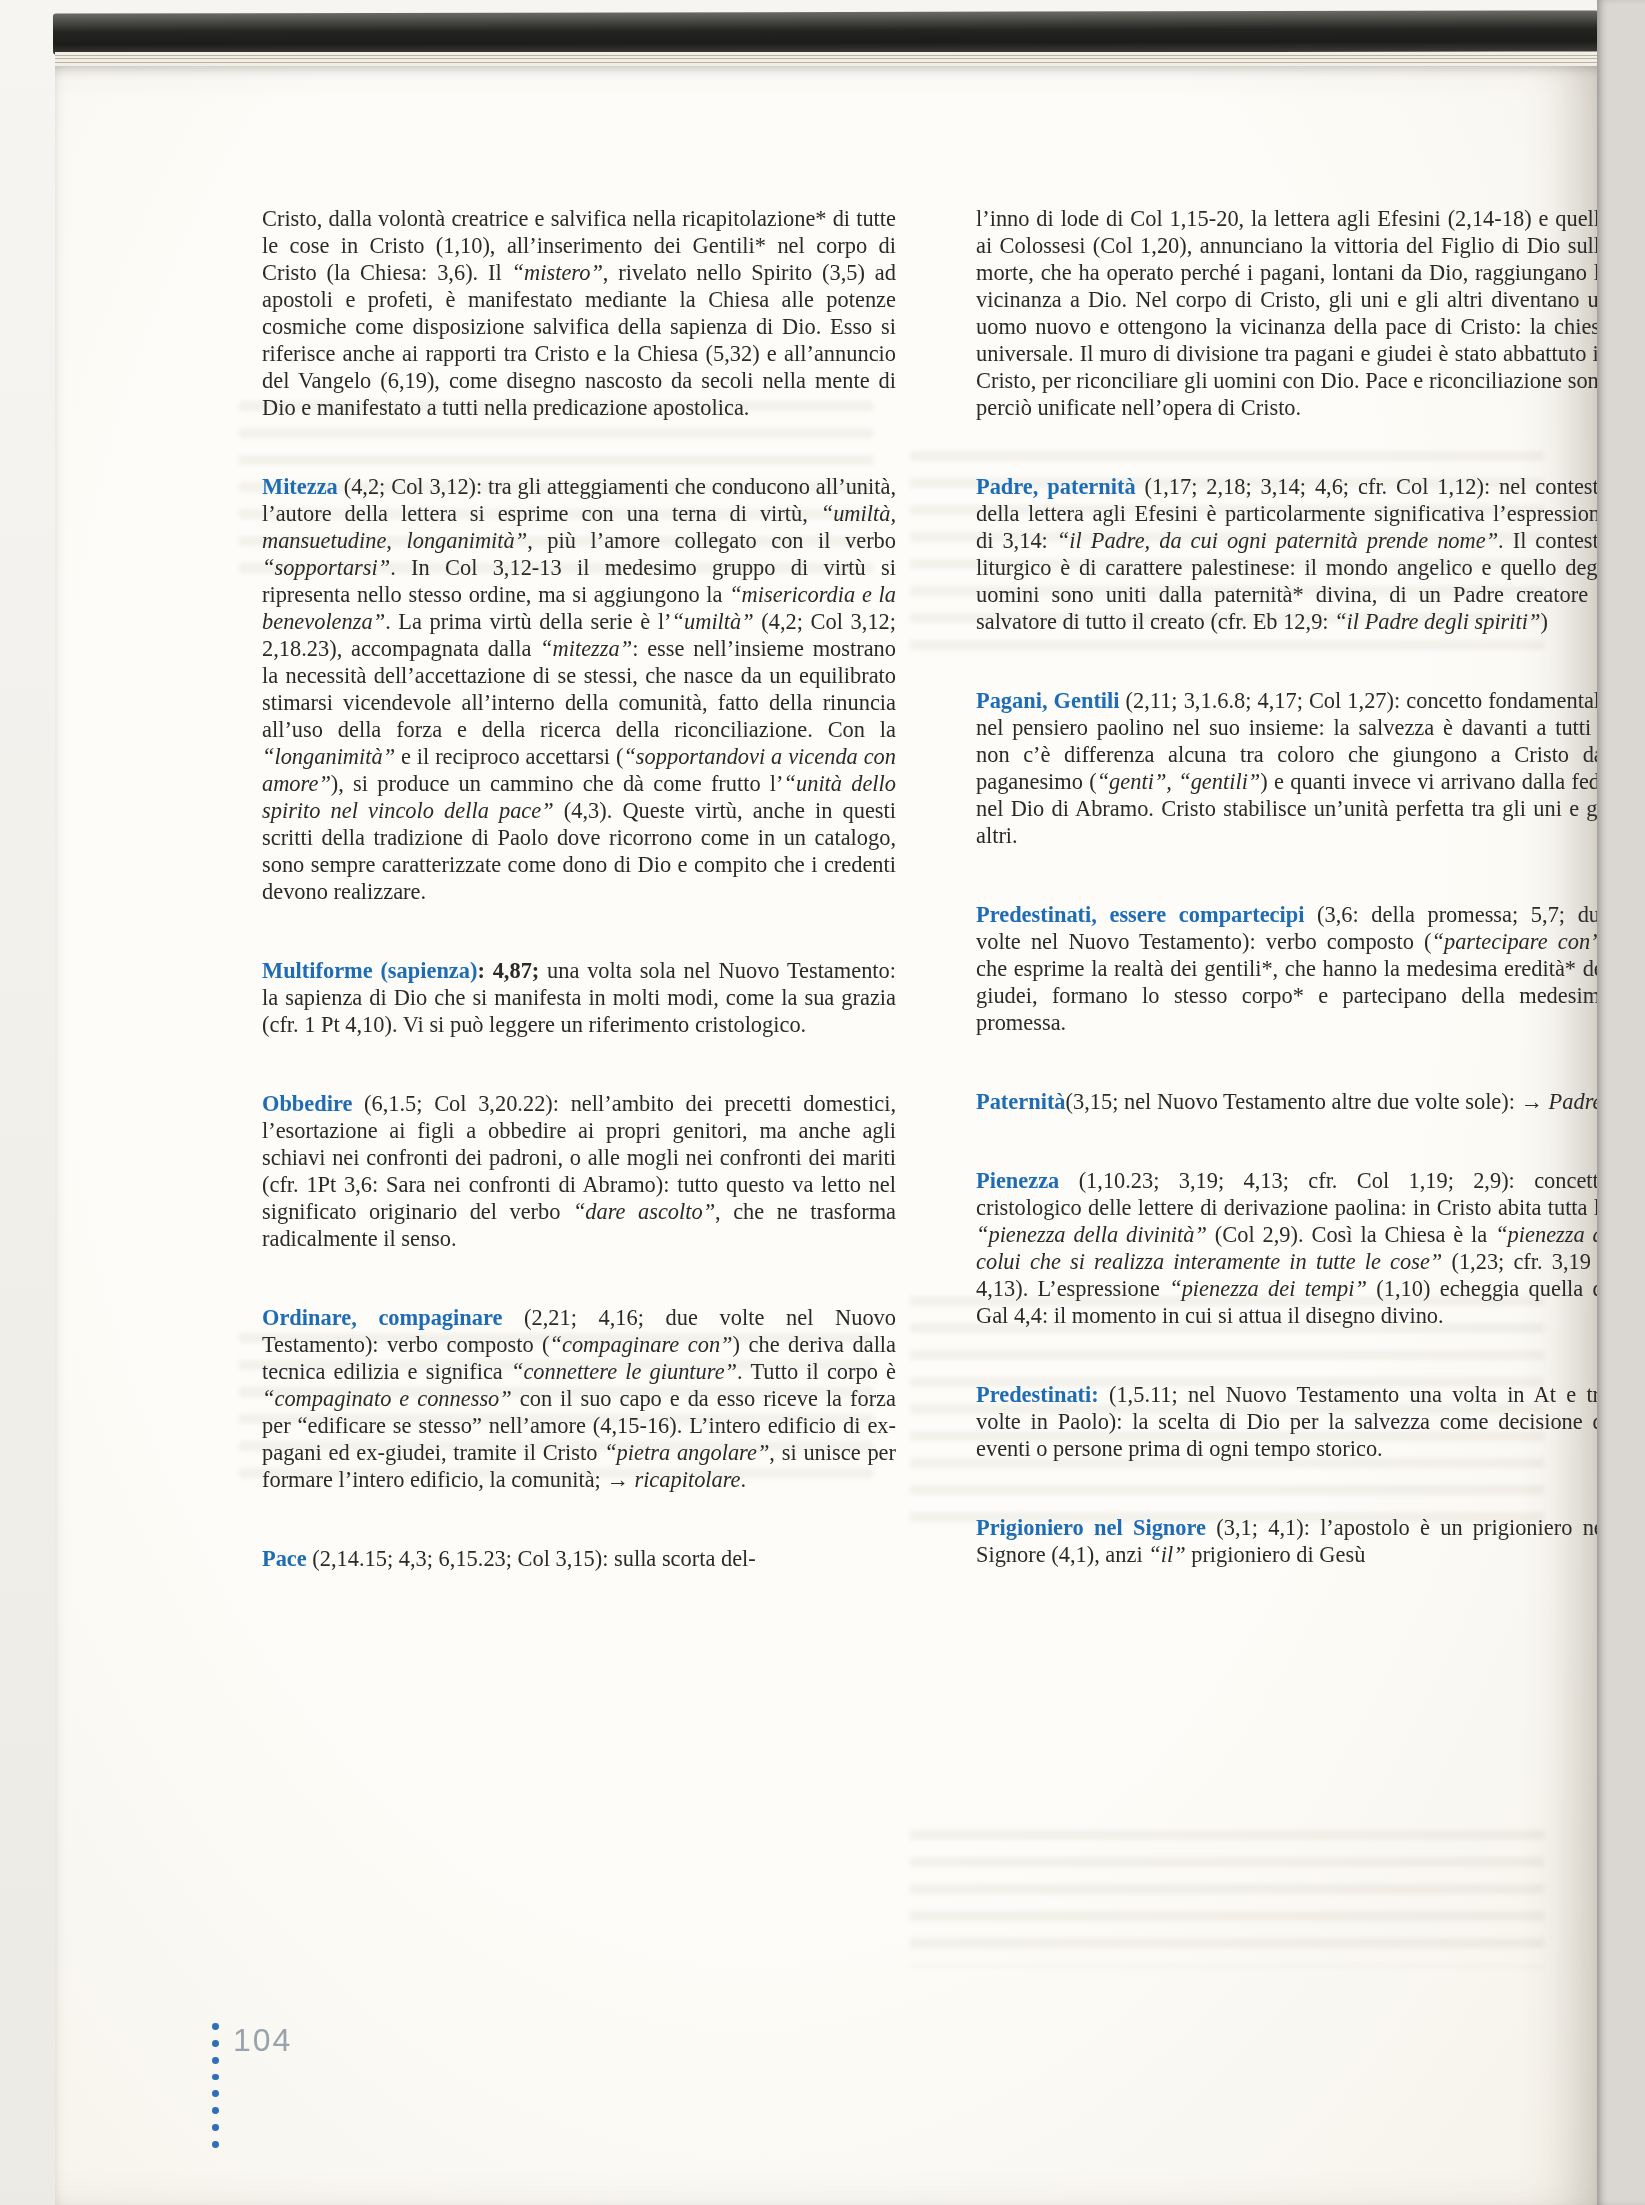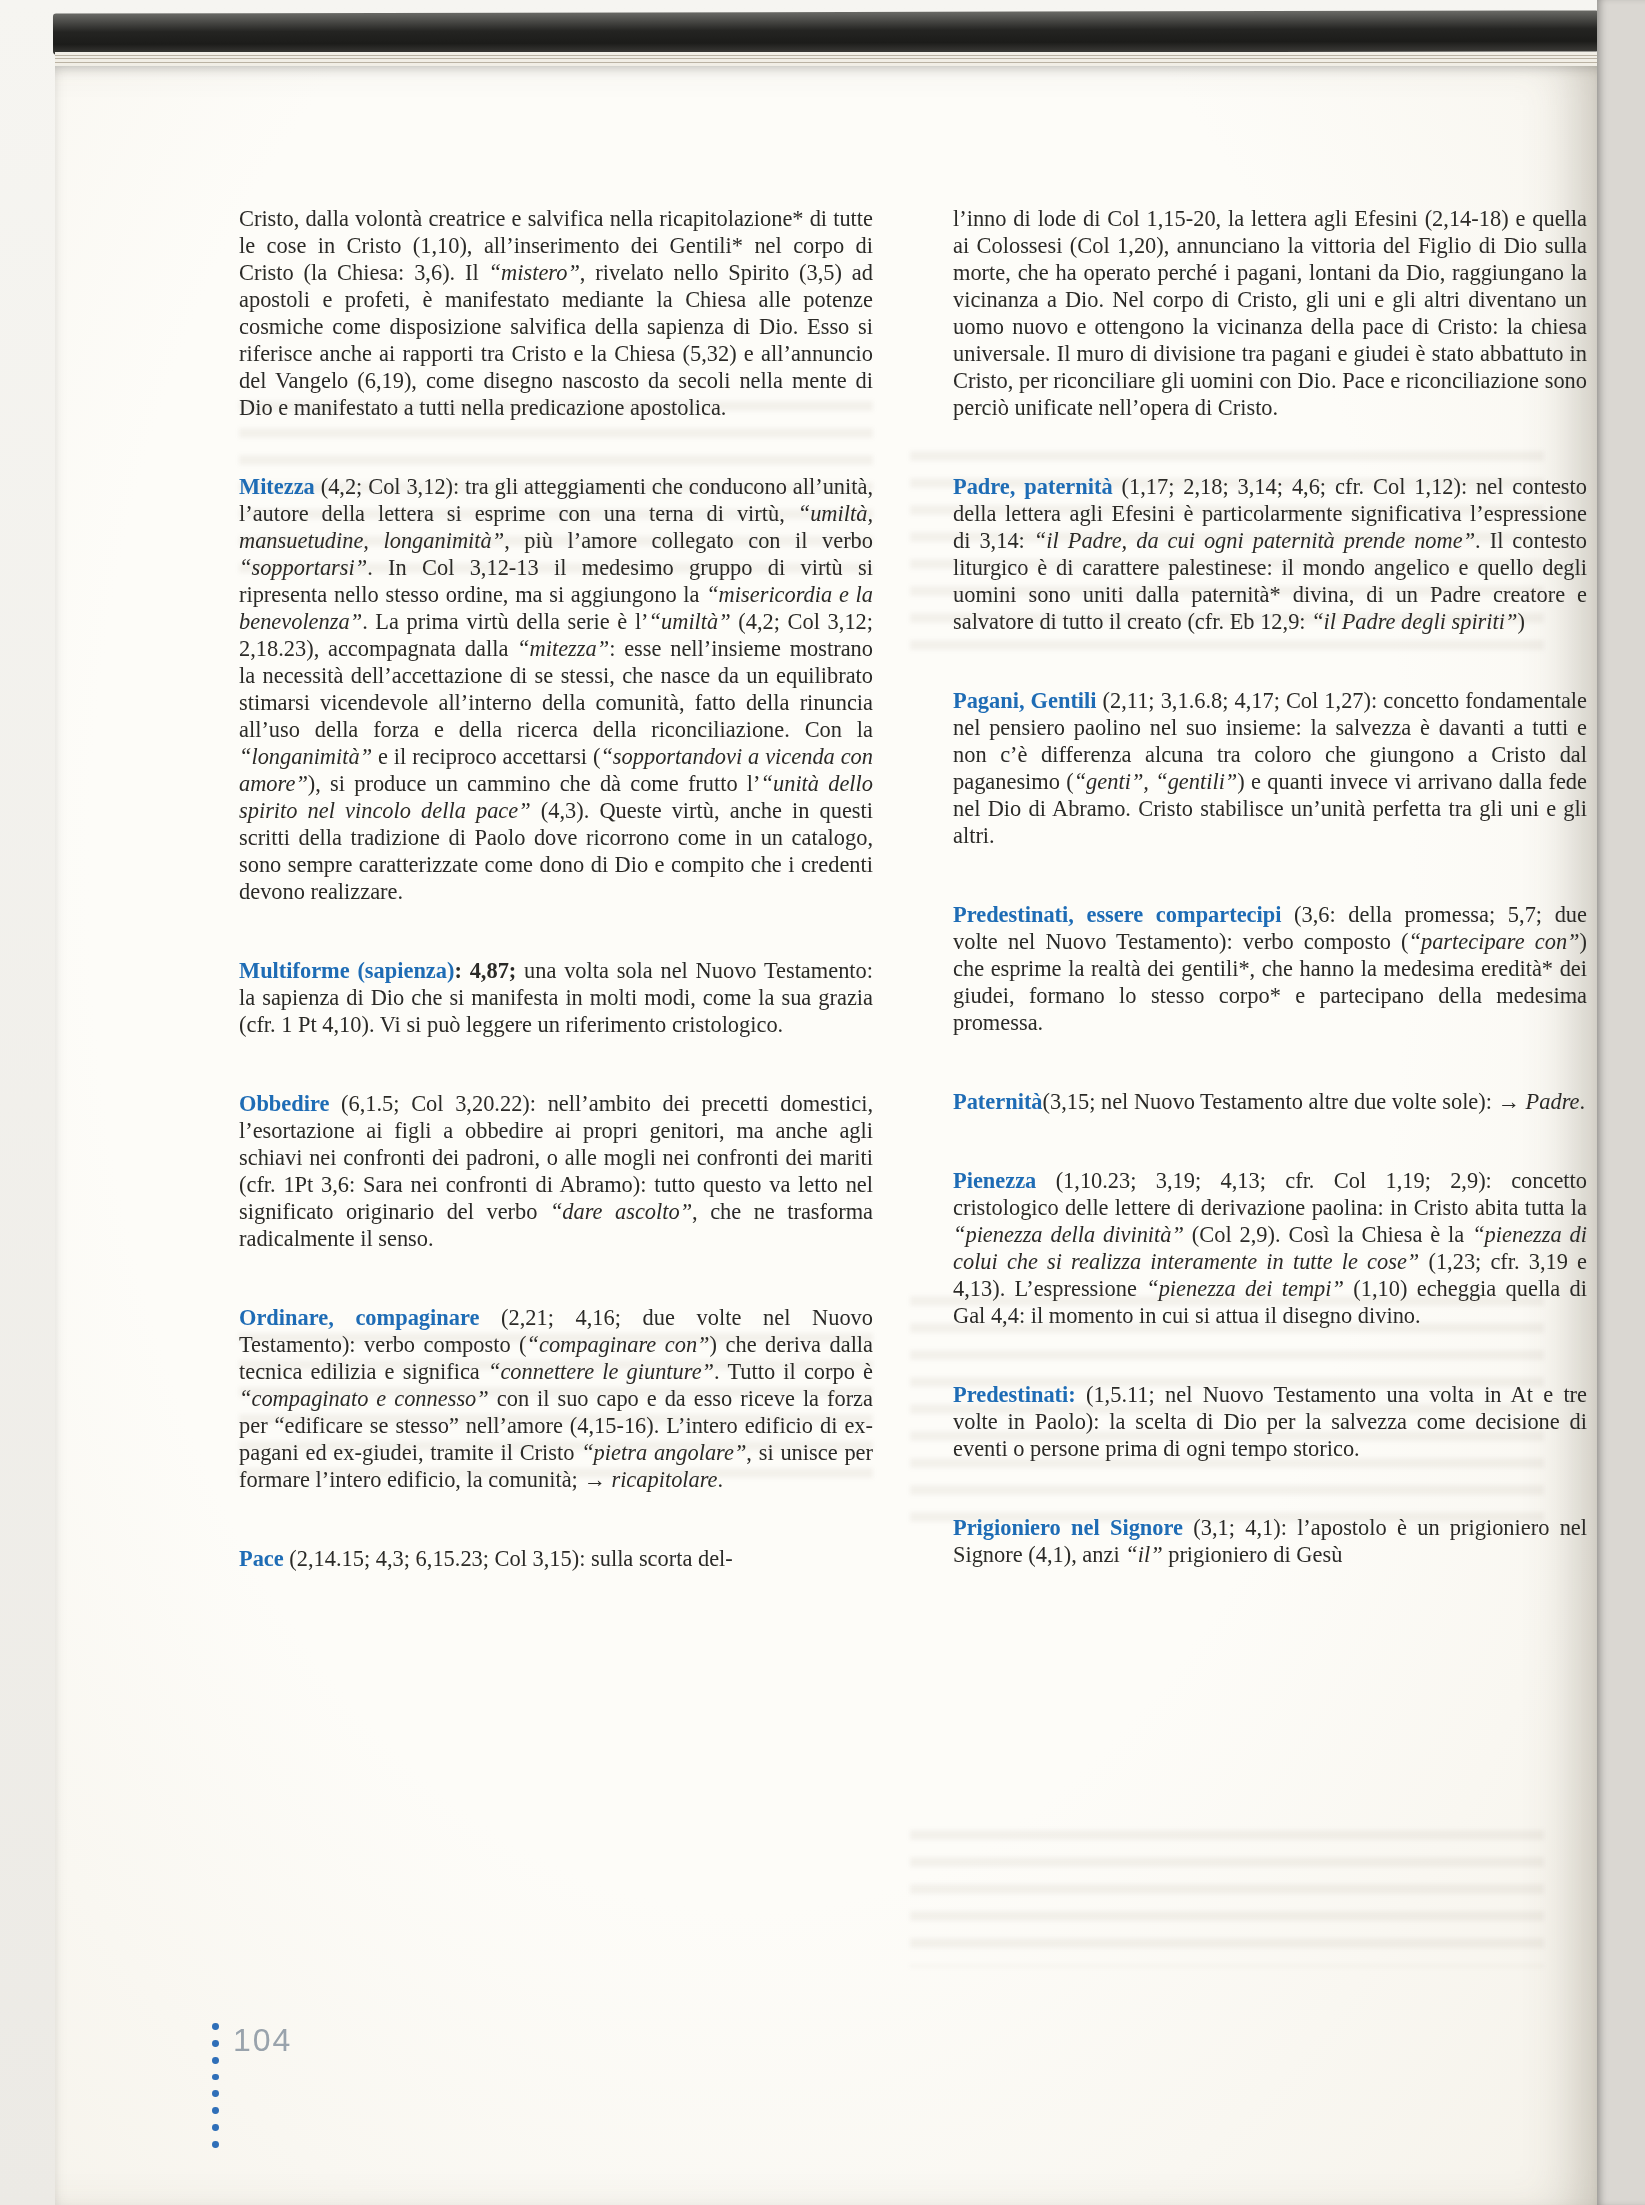--- a/index.html
+++ b/index.html
@@ -37,21 +37,21 @@
   
   .ghost{
     position:absolute;width:634px;pointer-events:none;
     background:repeating-linear-gradient(to bottom,rgba(125,112,90,0.075) 0 10px,rgba(0,0,0,0) 10px 27px);
     filter:blur(1.9px);
   }
   
   .col{
     position:absolute;top:139px;width:634px;
     font-size:22.4px;line-height:27px;color:#2b2a27;
-    text-align:justify;hyphens:auto;
+    text-align:justify;hyphens:auto;margin-left:23px;
   }
   .col-left{left:184px;}
   .col-right{left:898px;}
   .entry{margin:0 0 52px 0;}
   .entry:last-child{margin-bottom:0;}
   .headword{color:#1e6cb5;font-weight:bold;}
   .it{font-style:italic;}
   .bd{font-weight:bold;}
   
   .pagenum-block{position:absolute;left:157px;top:1956px;width:137px;}

